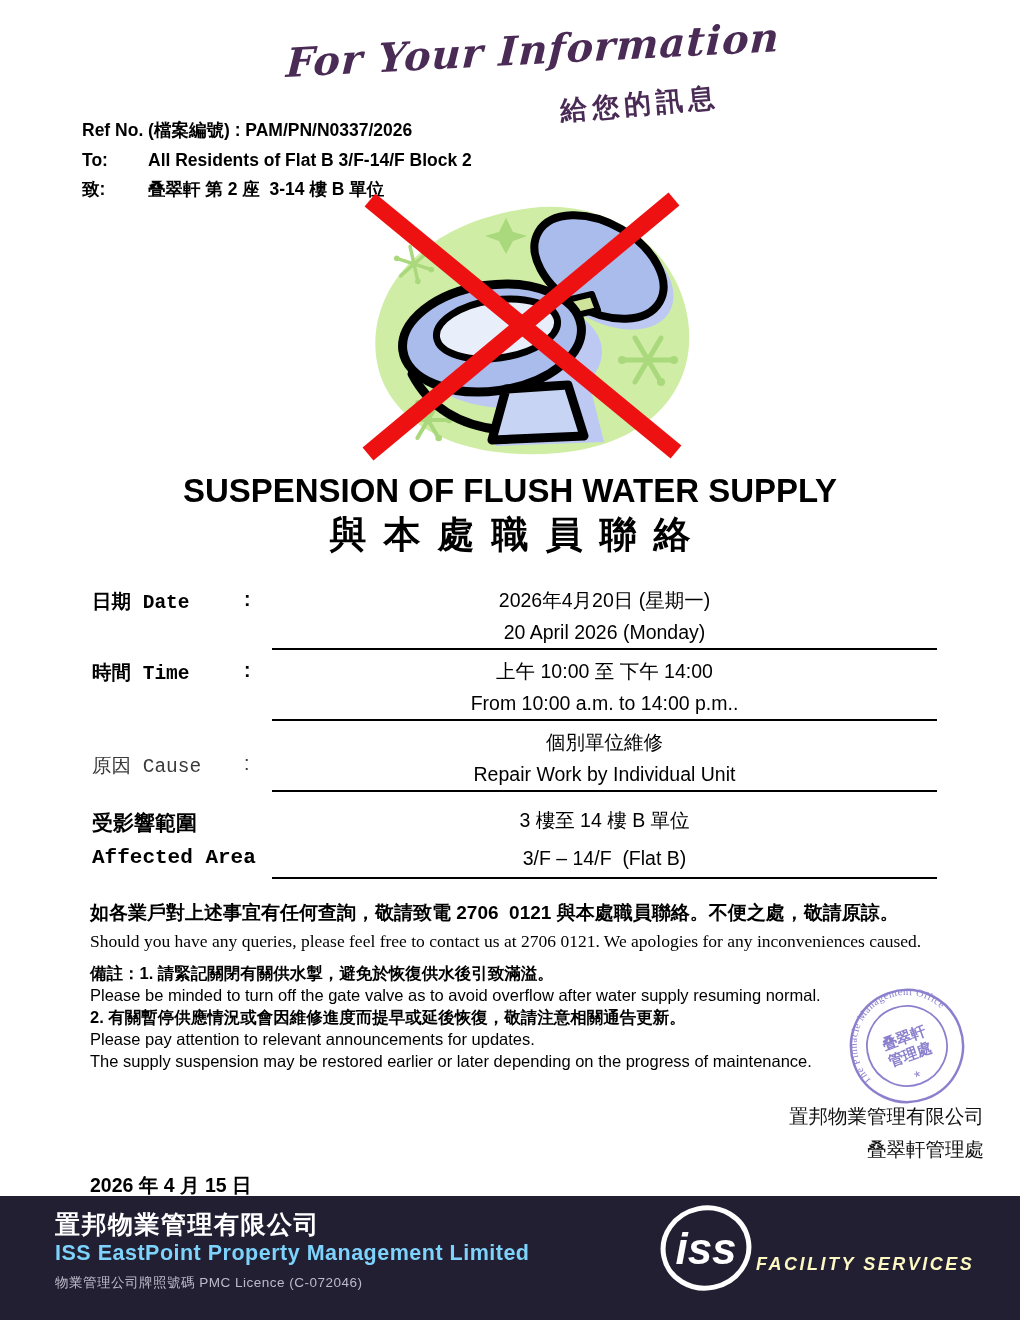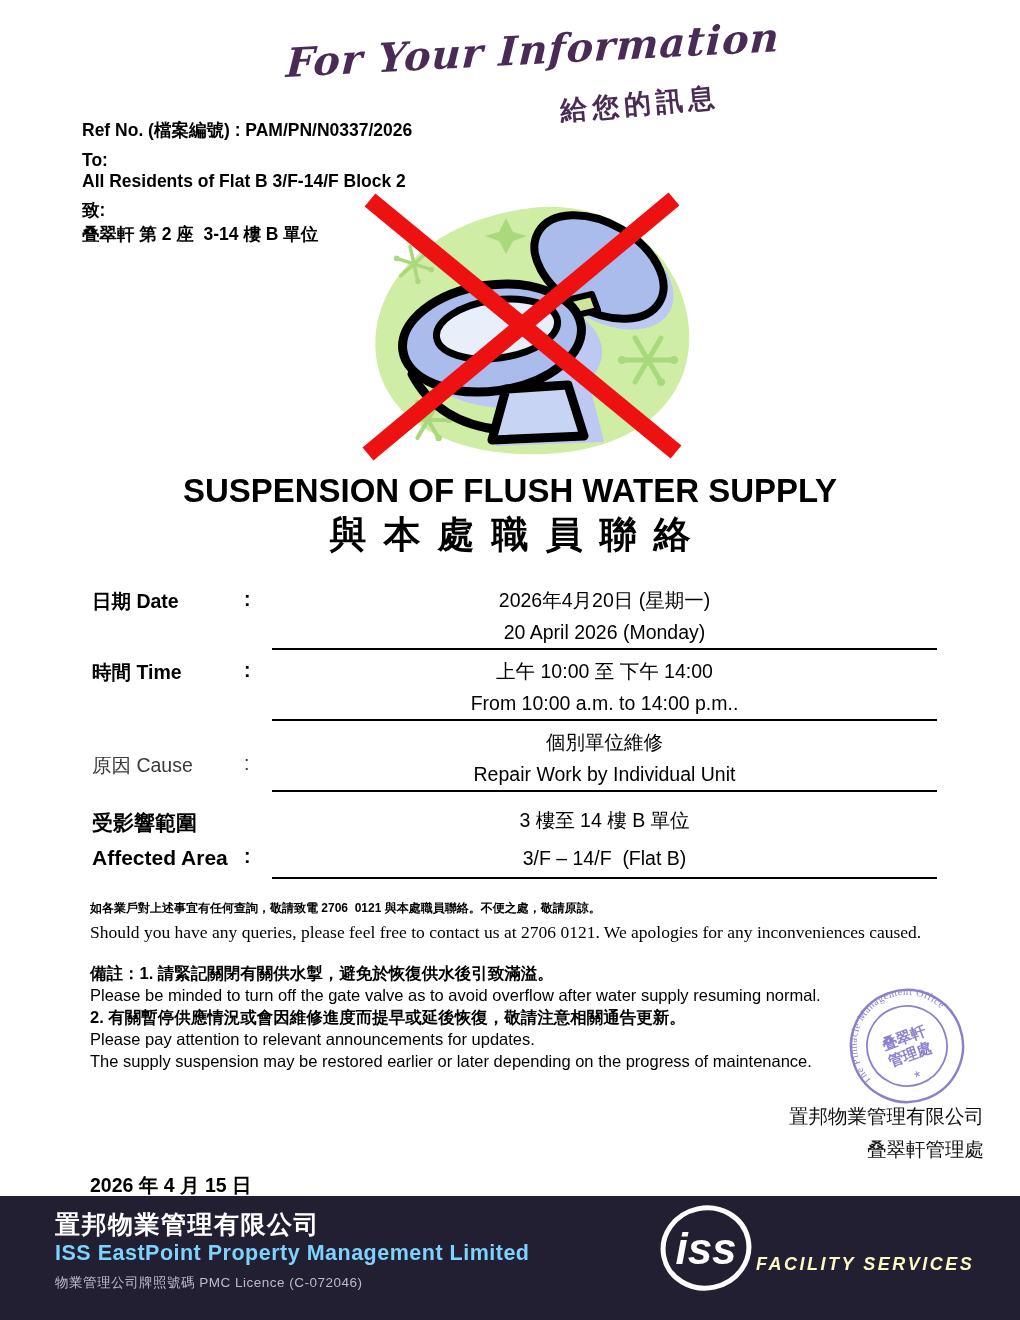--- a/index.html
+++ b/index.html
@@ -16,53 +16,53 @@
     font-style:italic; font-weight:bold; font-size:40px;
     color:#4a2b55; transform:rotate(-3deg) skewX(-6deg); letter-spacing:1px;
     white-space:nowrap;
   }
   .fyi-zh {
     position:absolute; left:560px; top:86px; font-size:27px; font-weight:bold;
     color:#4a2b55; transform:rotate(-5deg); letter-spacing:5px; white-space:nowrap;
   }
   .ref-block { position:absolute; left:82px; top:118px; font-weight:bold; font-size:17.5px; }
   .ref-line { margin-bottom:8px; white-space:pre-wrap; }
-  .addr-row { display:flex; margin-bottom:6px;flex-direction:column; }
+  .addr-row { display:flex; margin-bottom:6px; }
   .addr-label { width:66px; }
   .addr-value { white-space:pre-wrap; }
   
   .toilet { position:absolute; left:356px; top:192px; width:348px; height:274px; }
   
   .title-en {
     position:absolute; left:0; top:471px; width:100%; text-align:center;
     font-size:34px; font-weight:bold; transform:scaleX(.97); white-space:nowrap;
   }
   .title-zh {
     position:absolute; left:0; top:510px; width:100%; text-align:center;
     font-size:37px; font-weight:bold; letter-spacing:17px; padding-left:17px; white-space:nowrap;
   }
   
   .details { position:absolute; left:92px; top:584px; width:845px; }
   .drow { display:flex; align-items:flex-start; margin-bottom:5px; }
-  .dlabel { width:152px; font-size:19.5px; font-weight:bold; padding-top:4px; white-space:nowrap; }
+  .dlabel { width:152px; font-size:19.5px; font-weight:bold; padding-top:4px; white-space:nowrap;font-family:Liberation Mono, monospace; }
   .dcolon { width:28px; font-size:19.5px; font-weight:bold; padding-top:4px; }
   .dvalue { flex:1; border-bottom:2px solid #000; }
   .vl { height:32px; line-height:32px; text-align:center; font-size:19.5px; white-space:pre-wrap; }
   .drow.cause .dlabel, .drow.cause .dcolon { font-weight:normal; color:#3a3a3a; }
   .drow.cause .dlabel { padding-top:26px; }
   .drow.cause .dcolon { padding-top:26px; }
   .drow.affected .dlabel { padding-top:12px; }
   .drow.affected .dcolon { padding-top:48px; }
   .lz4 { display:block; font-size:21px; }
   .le4 { display:block; font-size:21px; margin-top:9px; }
   .drow.affected .vl { height:38px; line-height:38px; }
   .drow.affected .dvalue { padding-top:4px; }
   
   .contact { position:absolute; left:90px; top:900px; width:850px; }
-  .contact-zh { font-size:12px; font-weight:600; margin-bottom:5px; white-space:pre-wrap; }
+  .contact-zh { font-size:19px; font-weight:600; margin-bottom:5px; white-space:pre-wrap; }
   .contact-en {
     font-family:"Liberation Serif","DejaVu Serif",serif;
     font-size:17.5px; font-weight:normal;
   }
   .notes { position:absolute; left:90px; top:962px; width:880px; font-size:16.5px; line-height:22px; }
   .notes .zh { font-weight:bold; }
   
   .stamp { position:absolute; left:845px; top:984px; width:124px; height:124px; opacity:.92; }
   
   .signoff-left { position:absolute; left:90px; top:1100px; font-size:19.5px; font-weight:bold; line-height:34px; white-space:pre-wrap; }

